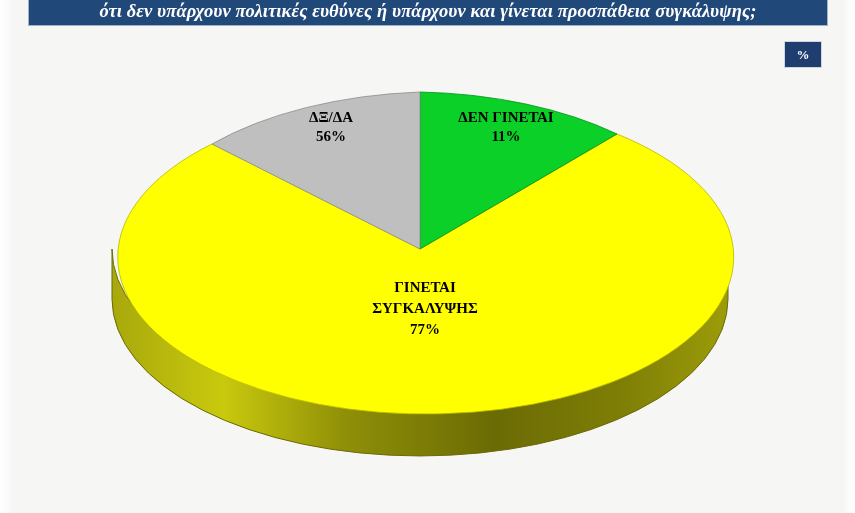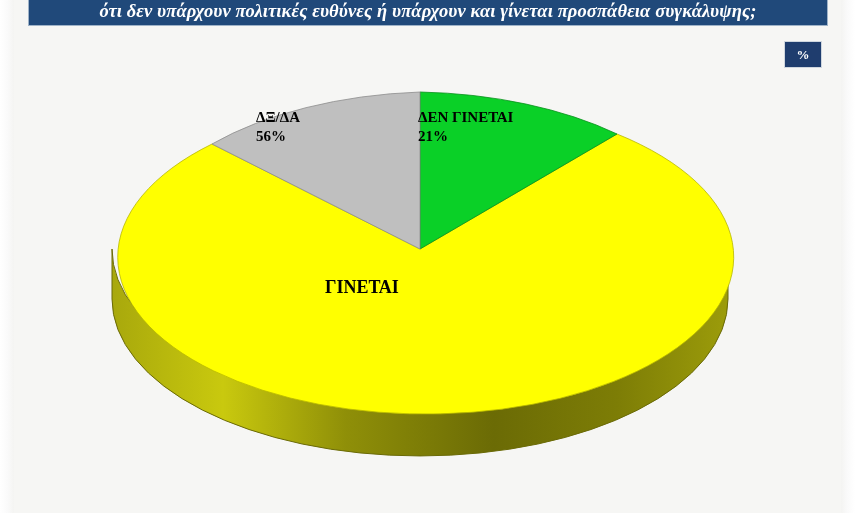--- a/index.html
+++ b/index.html
@@ -100,34 +100,35 @@
   }
   .chart-svg {
     position: absolute;
     left: 0;
     top: 0;
   }
 
   
   .slice-label {
     position: absolute;
+    text-align: center;
     color: #000000;
     font-family: "Liberation Serif", "DejaVu Serif", serif;
     font-weight: bold;
     font-size: 15px;
     line-height: 19px;
     z-index: 4;
     white-space: nowrap;
     pointer-events: none;
   }
   .slice-label .val { display: block; }
 
   #label-dk   { left: 256px; top: 108px; width: 150px; }
   #label-no   { left: 418px; top: 108px; width: 176px; }
-  #label-yes  { left: 325px; top: 277px; width: 200px; font-size: 18px; line-height: 21px; }
+  #label-yes  { left: 325px; top: 277px; width: 200px; font-size: 15px; line-height: 21px; }
 </style>
 </head>
 <body>
 
 <div id="slide">
 
   <div class="title-bar">
     <div class="title-text">ότι δεν υπάρχουν πολιτικές ευθύνες ή υπάρχουν και γίνεται προσπάθεια συγκάλυψης;</div>
   </div>
 
@@ -172,21 +173,23 @@
                Z" fill="#bfbfbf" stroke="#8d8d8d" stroke-width="0.8"></path>
     </svg>
 
     <div class="slice-label" id="label-dk">
       <span>ΔΞ/ΔΑ</span>
       <span class="val">56%</span>
     </div>
 
     <div class="slice-label" id="label-no">
       <span>ΔΕΝ ΓΙΝΕΤΑΙ</span>
-      <span class="val">21%</span>
+      <span class="val">11%</span>
     </div>
 
     <div class="slice-label" id="label-yes">
       <span class="val">ΓΙΝΕΤΑΙ</span>
+      <span class="val">ΣΥΓΚΑΛΥΨΗΣ</span>
+      <span class="val">77%</span>
     </div>
   </div>
 
 </div>
 
 </body></html>

